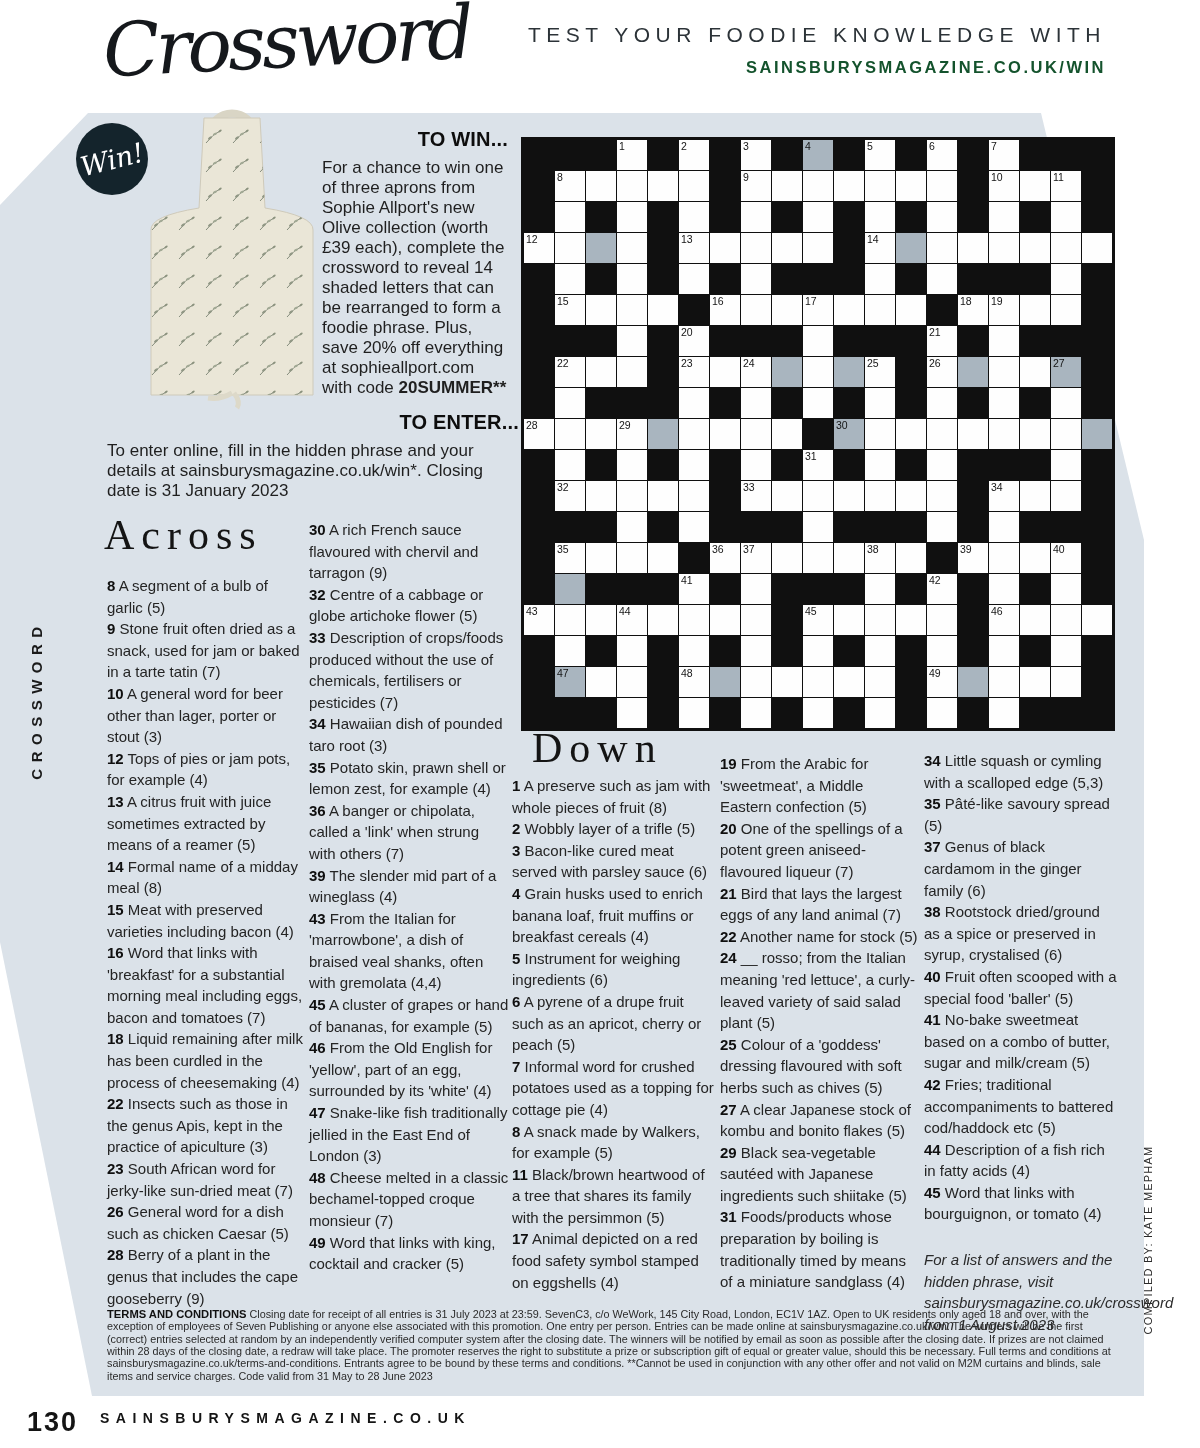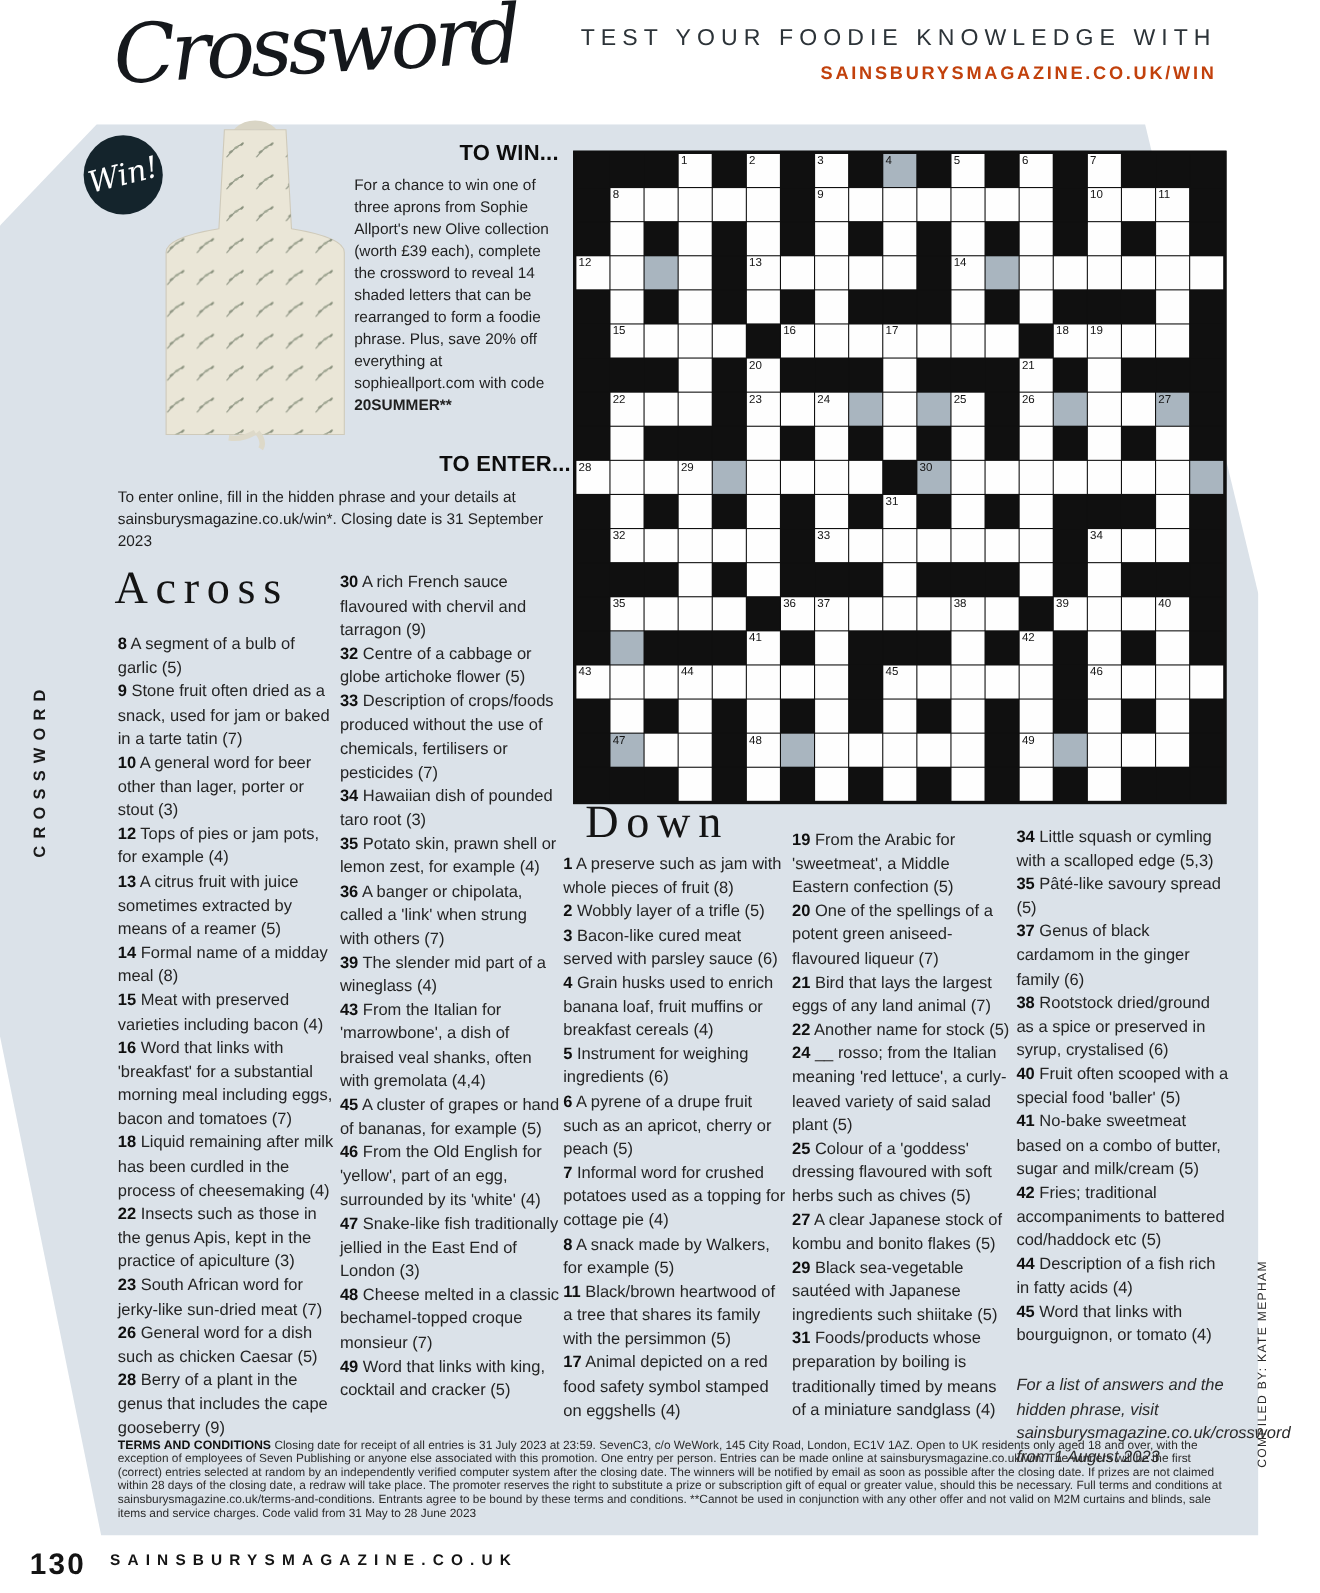--- a/index.html
+++ b/index.html
@@ -5,30 +5,30 @@
   html,body{margin:0;padding:0;background:#fff;}
   .page{position:relative;width:1200px;height:1448px;background:#fff;overflow:hidden;
         font-family:"Liberation Sans",sans-serif;color:#1f1f1f;}
   .bluebg{position:absolute;inset:0;background:#dbe2e9;
         clip-path:polygon(88px 113px,1041px 113px,1144px 540px,1144px 1396px,92px 1396px,0px 942px,0px 205px);}
   
   .script-title{position:absolute;left:103px;top:-2px;font-family:"DejaVu Serif",serif;font-style:italic;
         font-size:74px;letter-spacing:-4px;color:#15181c;transform:rotate(-3deg);}
   .hdr{position:absolute;top:20px;right:94px;text-align:right;margin-left:46px;}
   .hdr .l1{font-size:21px;letter-spacing:5.5px;line-height:29px;color:#2c3338;}
-  .hdr .site{margin-top:9px;font-size:16.5px;font-weight:700;letter-spacing:2.5px;color:#c2410c;}
+  .hdr .site{margin-top:9px;font-size:16.5px;font-weight:700;letter-spacing:2.5px;color:#14532d;}
   
   .badge{position:absolute;left:76px;top:123px;width:72px;height:72px;border-radius:50%;
         background:#14242c;display:flex;align-items:center;justify-content:center;z-index:3;}
   .badge span{color:#fff;font-family:"DejaVu Serif",serif;font-style:italic;font-size:27px;transform:rotate(-14deg);}
   .apron{position:absolute;left:148px;top:92px;z-index:2;}
   
   .towin{position:absolute;left:322px;top:128px;width:186px;}
   .sechead{font-size:20px;font-weight:800;color:#0d0d0d;margin:0 0 7px 0;letter-spacing:.2px;text-align:right;}
-  .bodytxt{font-size:14px;line-height:20px;color:#1f1f1f;margin:0;}
+  .bodytxt{font-size:17px;line-height:20px;color:#1f1f1f;margin:0;}
   .toenter{position:absolute;left:107px;top:411px;width:412px;}
   
   .grid{position:absolute;left:521px;top:137px;display:grid;grid-template-columns:repeat(19,30px);
         grid-auto-rows:30px;gap:1px;padding:1px;background:#101010;border:2px solid #101010;}
   .cell{position:relative;}
   .wht{background:#fefefe;}
   .shd{background:#a9b5bf;}
   .blk{background:#101010;}
   .cnum{position:absolute;top:0px;left:2px;font-size:10.5px;line-height:12px;color:#141414;}
   
@@ -85,21 +85,21 @@
       <path d="M84,301 q-12,7 -24,5 M86,301 q7,9 3,15" stroke="#ddd9c9" stroke-width="5" fill="none"></path>
     </svg>
   </div>
 
   <div class="towin">
     <h3 class="sechead">TO WIN...</h3>
     <p class="bodytxt"><span>For a chance to win one of three aprons from Sophie Allport's new Olive collection (worth £39 each), complete the crossword to reveal 14 shaded letters that can be rearranged to form a foodie phrase. Plus, save 20% off everything at sophieallport.com with code </span><b>20SUMMER**</b></p>
   </div>
   <div class="toenter">
     <h3 class="sechead">TO ENTER...</h3>
-    <p class="bodytxt">To enter online, fill in the hidden phrase and your details at sainsburysmagazine.co.uk/win*. Closing date is 31 September 2023</p>
+    <p class="bodytxt">To enter online, fill in the hidden phrase and your details at sainsburysmagazine.co.uk/win*. Closing date is 31 January 2023</p>
   </div>
 
   <div class="grid">
       <div class="cell blk"></div>
       <div class="cell blk"></div>
       <div class="cell blk"></div>
       <div class="cell wht">
         <span class="cnum">1</span>
       </div>
       <div class="cell blk"></div>

